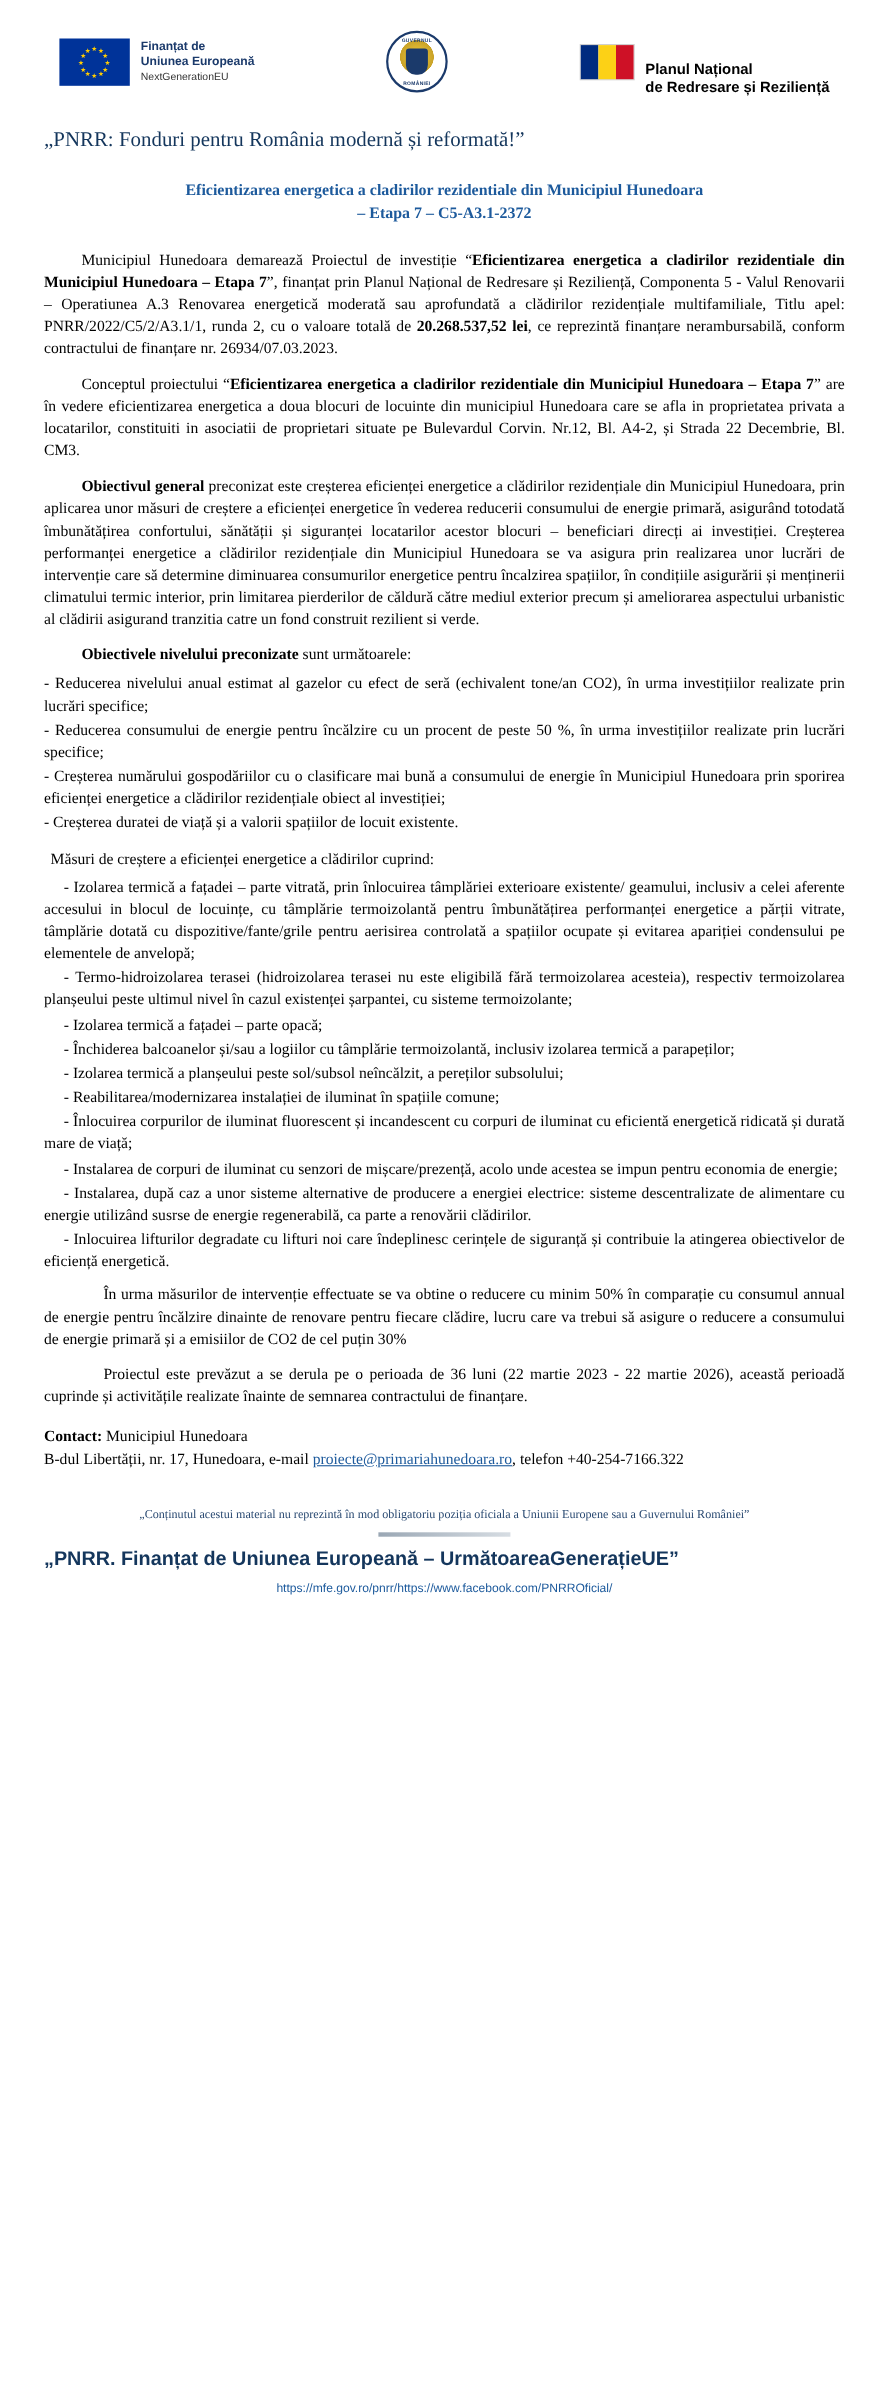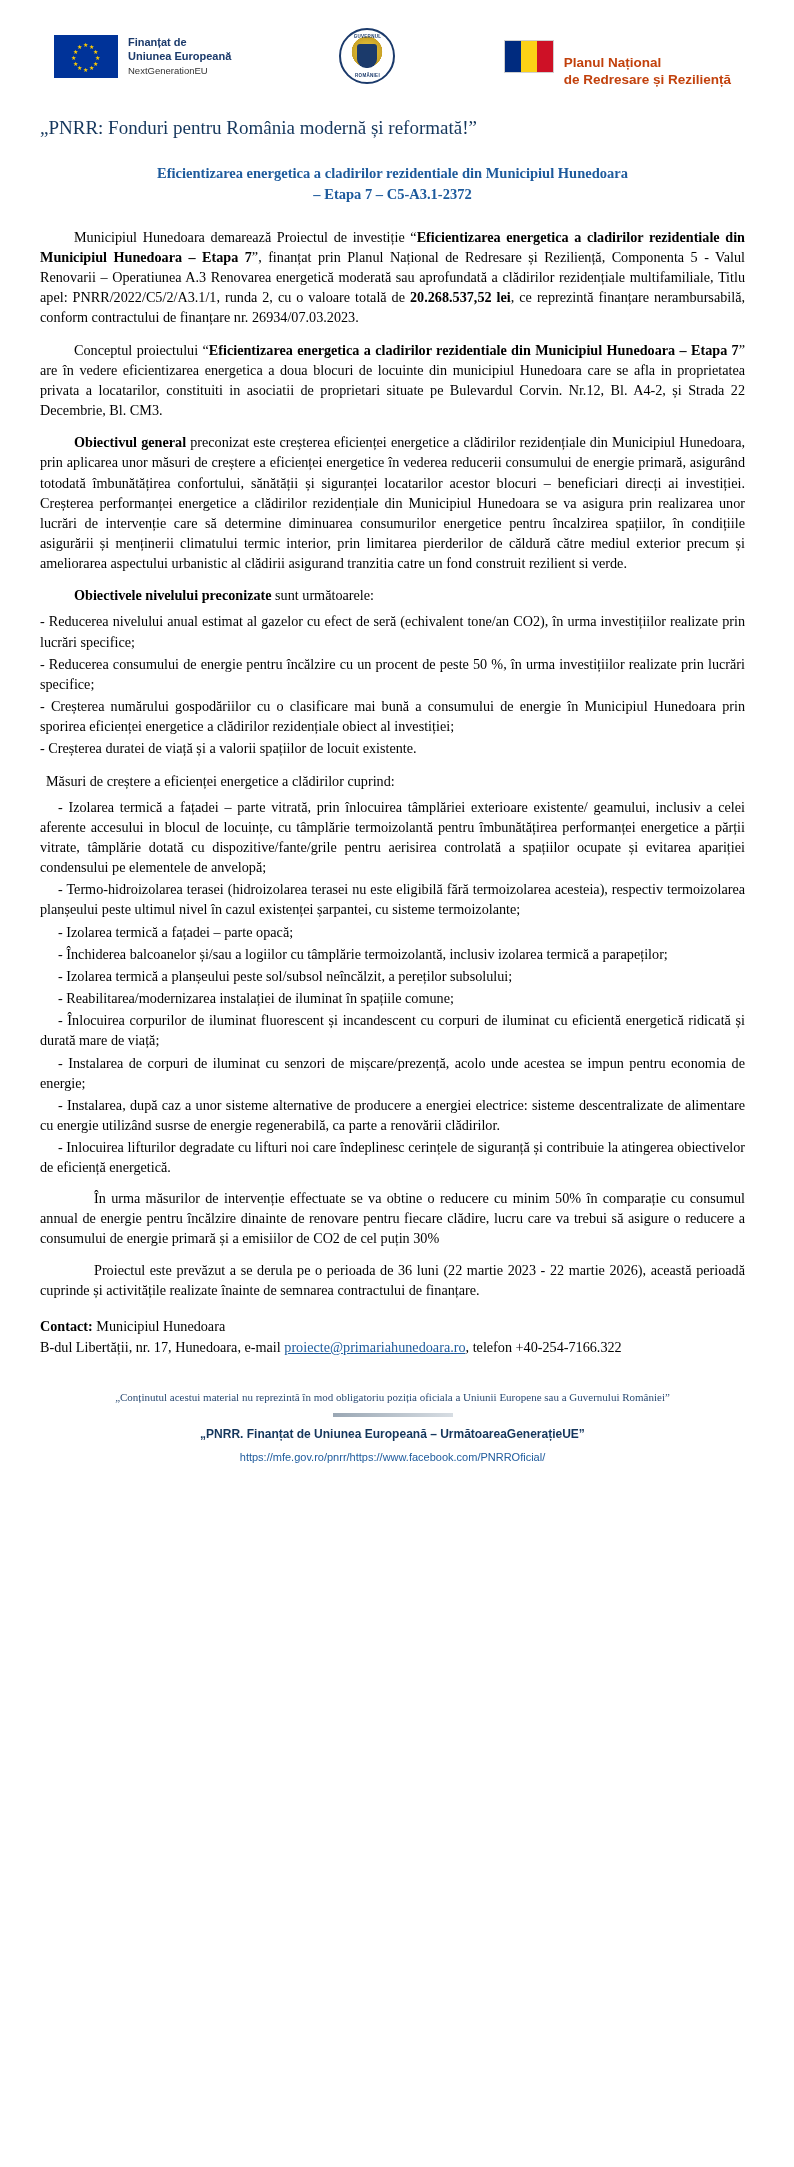--- a/index.html
+++ b/index.html
@@ -10,21 +10,21 @@
     width: 794px;
     background: #ffffff;
     font-family: "Liberation Serif", serif;
     color: #000000;
   }
   .page {
     position: relative;
     width: 794px;
     min-height: 2167px;
     box-sizing: border-box;
-    padding: 18px 49px 10px 40px;
+    padding: 18px 26px 10px 40px;
   }
   
   .logo-bar {
     display: flex;
     align-items: center;
     justify-content: space-between;
     padding: 6px 14px 6px 14px;
     margin: 0 0 22px 0;
   }
   .logo-eu {
@@ -132,21 +132,21 @@
     height: 100%;
   }
   .ro-flag .b { background: #002B7F; }
   .ro-flag .y { background: #FCD116; }
   .ro-flag .r { background: #CE1126; }
   .pnrr-text {
     font-family: "Liberation Sans", sans-serif;
     font-weight: bold;
     font-size: 13.5px;
     line-height: 1.25;
-    color: #c2410c;
+    color: #000000;
     margin-top: 31px;
   }
   
   .motto {
     text-align: left;
     font-family: "Liberation Serif", serif;
     font-size: 19px;
     color: #14365c;
     margin: 8px 0 24px 0;
   }
@@ -199,24 +199,24 @@
     color: #2a4a72;
     margin: 34px 0 10px 0;
   }
   .footer-rule {
     width: 120px;
     height: 4px;
     background: linear-gradient(to right, #9aa7b4 0%, #d7dde3 100%);
     margin: 0 auto 10px auto;
   }
   .footer-title {
-    text-align: center;
-    font-family: "Liberation Sans", sans-serif;
-    font-weight: bold;
-    font-size: 12px;
+    text-align: left;
+    font-family: "Liberation Sans", sans-serif;
+    font-weight: bold;
+    font-size: 18px;
     color: #14365c;
     margin-bottom: 10px;
   }
   .footer-links {
     display: flex;
     justify-content: center;
     font-family: "Liberation Sans", sans-serif;
     font-size: 11px;
   }
   .footer-links a {

